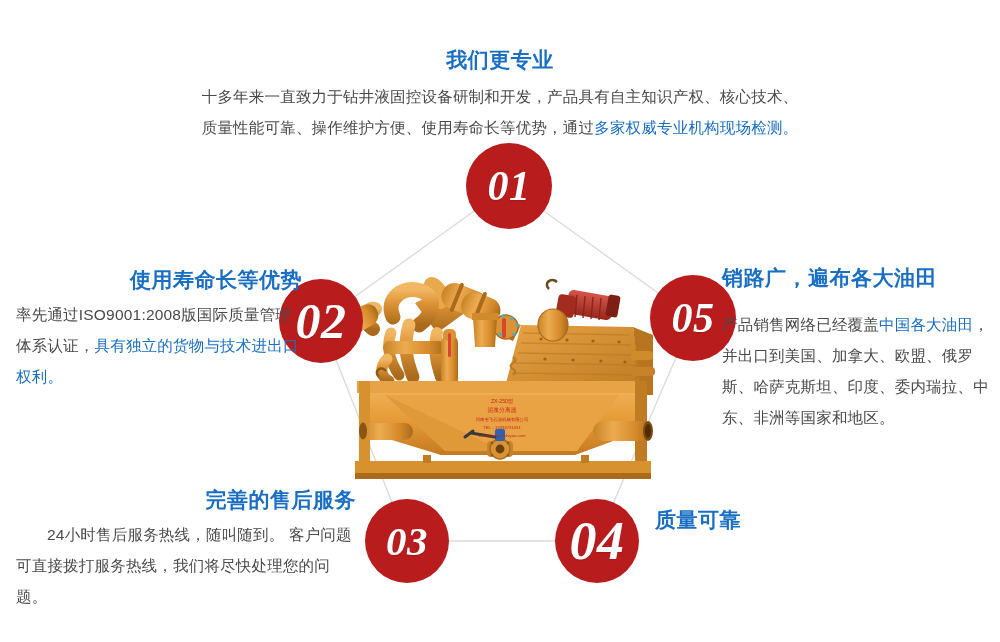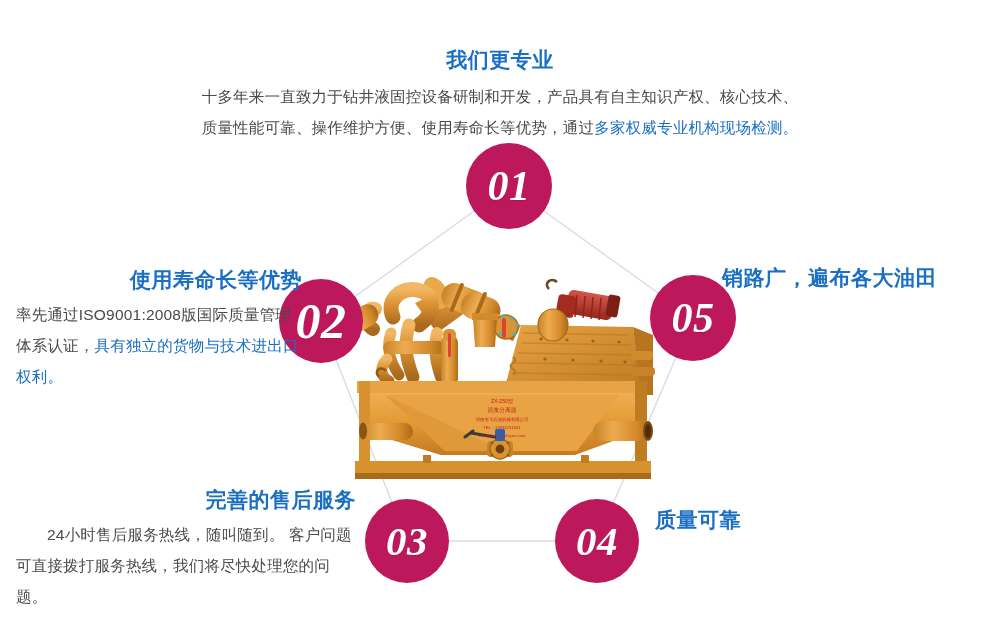--- a/index.html
+++ b/index.html
@@ -19,36 +19,36 @@
   #pentagon {
     position: absolute; left: 0; top: 0;
     width: 1000px; height: 642px;
     pointer-events: none;
   }
 
   
   .num-circle {
     position: absolute;
     border-radius: 50%;
-    background: #be185d;
+    background: #b91c1c;
     color: #ffffff;
     display: flex;
     align-items: center;
     justify-content: center;
     font-family: "Liberation Serif", "DejaVu Serif", serif;
     font-style: italic;
     font-weight: 700;
     letter-spacing: 0.01em;
     text-shadow: 0 1px 1px rgba(0,0,0,.12);
     user-select: none;
   }
   .c01 { left: 466px; top: 143px; width: 86px; height: 86px; font-size: 42px; }
   .c02 { left: 279px; top: 279px; width: 84px; height: 84px; font-size: 50px; }
   .c03 { left: 365px; top: 499px; width: 84px; height: 84px; font-size: 41px; }
-  .c04 { left: 555px; top: 499px; width: 84px; height: 84px; font-size: 41px; }
+  .c04 { left: 555px; top: 499px; width: 84px; height: 84px; font-size: 54px; }
   .c05 { left: 650px; top: 275px; width: 86px; height: 86px; font-size: 42px; }
 
   
   .block { position: absolute; }
   .blk-title {
     color: #1a6fc4;
     font-size: 21px;
     font-weight: 700;
     line-height: 1.3;
     letter-spacing: .5px;
@@ -317,15 +317,16 @@
     <div class="blk-title">完善的售后服务</div>
     <div class="blk-body">24小时售后服务热线，随叫随到。 客户问题可直接拨打服务热线，我们将尽快处理您的问题。</div>
   </div>
 
   <div class="block" id="block-04">
     <div class="blk-title">质量可靠</div>
   </div>
 
   <div class="block" id="block-05">
     <div class="blk-title">销路广，遍布各大油田</div>
+    <div class="blk-body"><span>产品销售网络已经覆盖</span><span class="hl">中国各大油田</span><span>，并出口到美国、加拿大、欧盟、俄罗斯、哈萨克斯坦、印度、委内瑞拉、中东、非洲等国家和地区。</span></div>
   </div>
 
 </div>
 
 </body></html>

